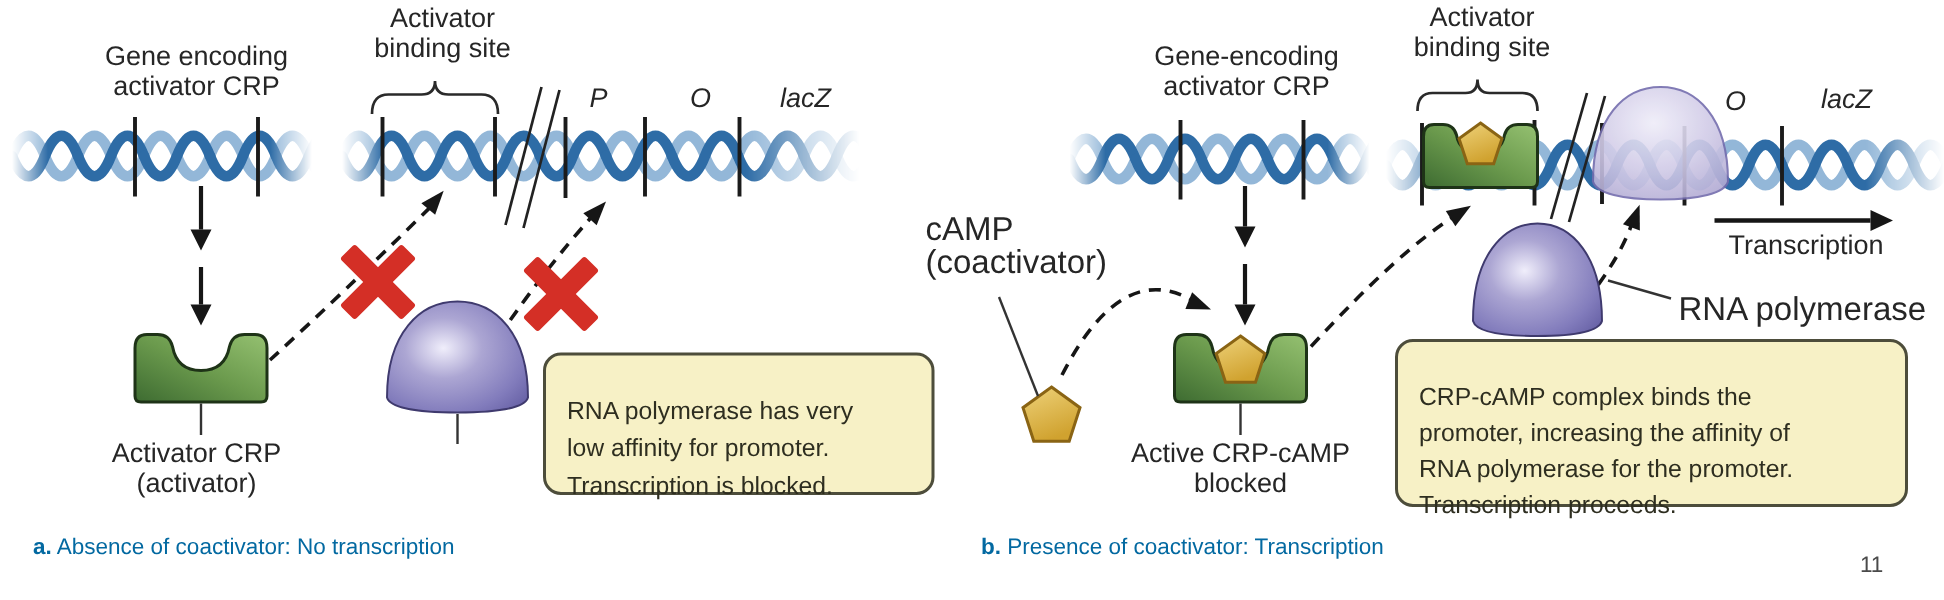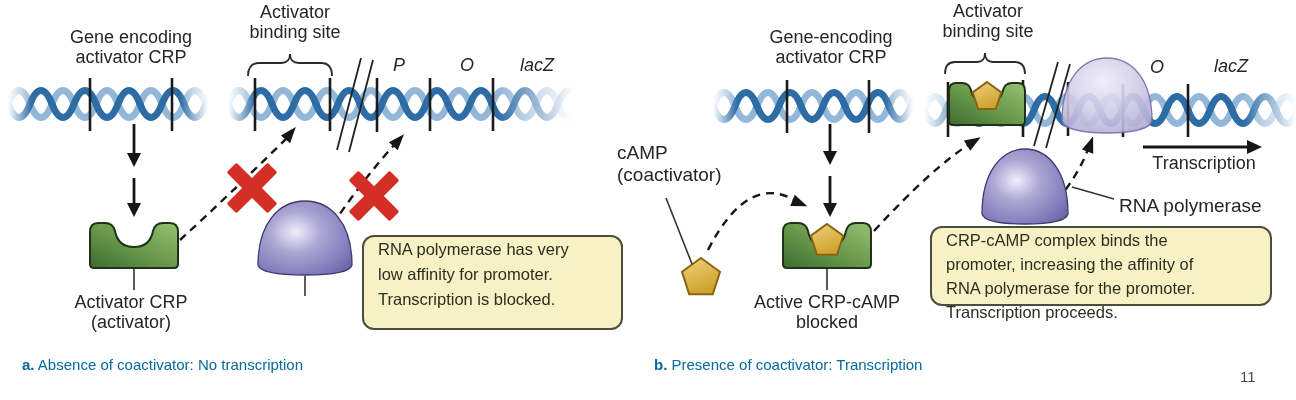--- a/index.html
+++ b/index.html
@@ -6,24 +6,24 @@
   #stage{position:relative;width:1296px;height:400px;background:#ffffff;overflow:hidden;
          font-family:"Liberation Sans",sans-serif;color:#262626;}
   .dna{position:absolute;height:60px;}
   .fade-both{-webkit-mask-image:linear-gradient(90deg,transparent 0,#000 12%,#000 86%,transparent 100%);
              mask-image:linear-gradient(90deg,transparent 0,#000 12%,#000 86%,transparent 100%);}
   .fade-long{-webkit-mask-image:linear-gradient(90deg,transparent 0,#000 8%,#000 78%,transparent 100%);
              mask-image:linear-gradient(90deg,transparent 0,#000 8%,#000 78%,transparent 100%);}
   .overlay{position:absolute;left:0;top:0;z-index:5;}
   .lbl{position:absolute;z-index:8;font-size:18px;line-height:20px;text-align:center;
        transform:translateX(-50%);white-space:nowrap;}
-  .lbl-left{position:absolute;z-index:8;font-size:19px;line-height:22px;text-align:left;white-space:nowrap;}
+  .lbl-left{position:absolute;z-index:8;font-size:22px;line-height:22px;text-align:left;white-space:nowrap;}
   .ital{font-style:italic;}
   .note{position:absolute;z-index:7;box-sizing:border-box;background:#f7f1c6;border:2px solid #4d4d3b;
-        border-radius:12px;padding:0 14px;font-size:16.5px;color:#2e2e20;white-space:nowrap;}
+        border-radius:12px;padding:25px 14px;font-size:16.5px;color:#2e2e20;white-space:nowrap;}
   .note-a{line-height:25px;} .note-b{line-height:24px;}
   .caption{position:absolute;z-index:8;font-size:15px;color:#0369a1;white-space:nowrap;}
   .pagenum{position:absolute;z-index:8;font-size:15px;color:#4a4a4a;}
 </style>
 </head>
 <body>
 
 <div id="stage">
 
   <svg width="0" height="0" style="position:absolute">
@@ -277,21 +277,21 @@
       <div>(coactivator)</div>
   </div>
   <div class="lbl" style="left:827px;top:292px">
     <div>Active CRP-cAMP</div>
       <div>blocked</div>
   </div>
   <div class="lbl ital" style="left:1157px;top:57px">O</div>
   <div class="lbl ital" style="left:1231px;top:56px">lacZ</div>
   <div class="lbl" style="left:1204px;top:153px">Transcription</div>
   <div class="lbl-left" style="left:1119px;top:195px">RNA polymerase</div>
-  <div class="note note-b" style="left:930px;top:226px;width:342px;height:80px">
+  <div class="note note-b" style="left:930px;top:226px;width:342px;height:112px">
     <div>CRP-cAMP complex binds the</div>
       <div>promoter, increasing the affinity of</div>
     <div>RNA polymerase for the promoter.</div>
       <div>Transcription proceeds.</div>
   </div>
   <div class="caption" style="left:654px;top:356px">
     <b>b.</b> <span>Presence of coactivator: Transcription</span>
   </div>
 
   <div class="pagenum" style="left:1240px;top:368px">11</div>

